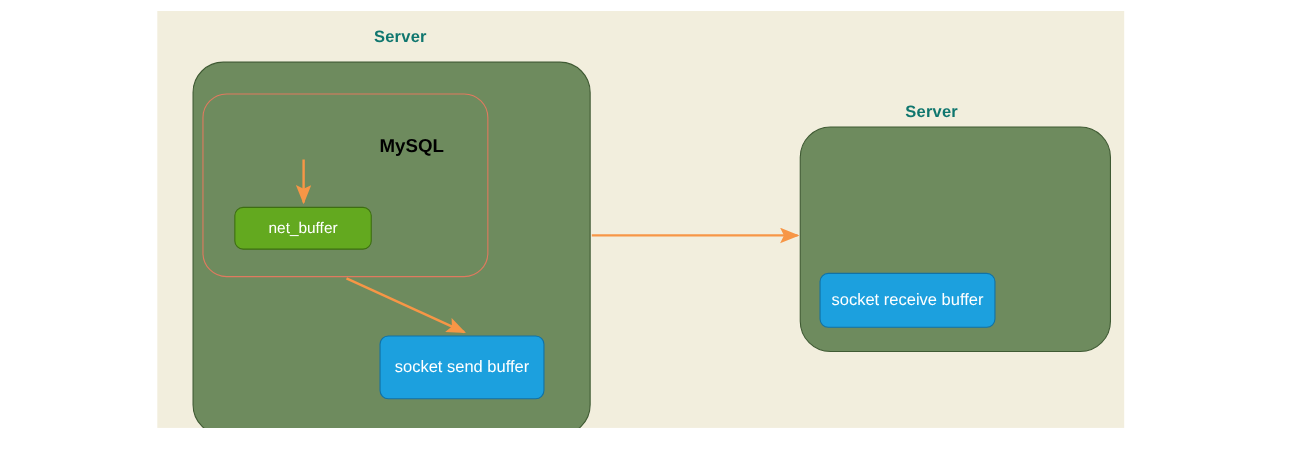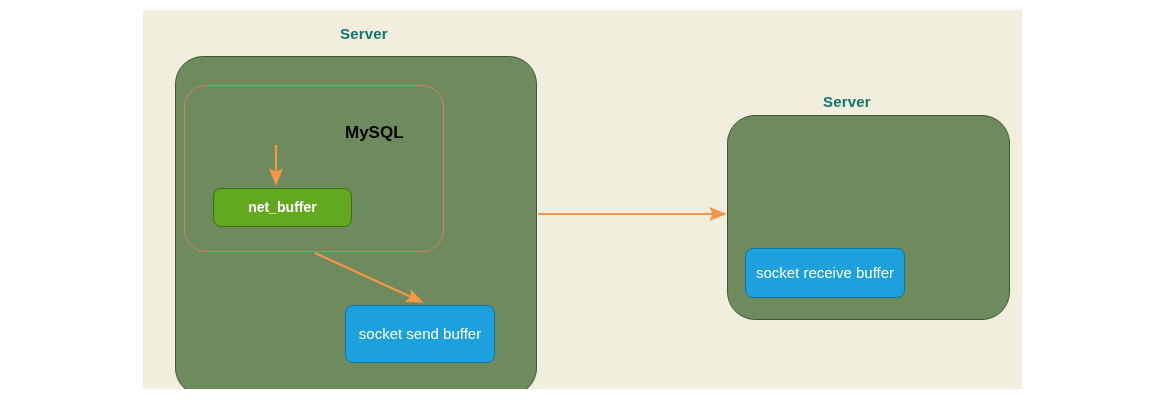--- a/index.html
+++ b/index.html
@@ -118,23 +118,22 @@
   #data-node {
     left: 73px;   
     top: 93px;    
     width: 114px;
     height: 41px;
     font-size: 15px;
   }
   #net-buffer-node {
     left: 70px;   
     top: 178px;   
-    width: 139px;
+    width: 125px;
     height: 39px;
-    font-weight: bold;
   }
   #socket-send-node {
     left: 202px;  
     top: 295px;   
     width: 150px;
     height: 58px;
     font-size: 15px;
   }
   #socket-recv-node {
     left: 602px;  

